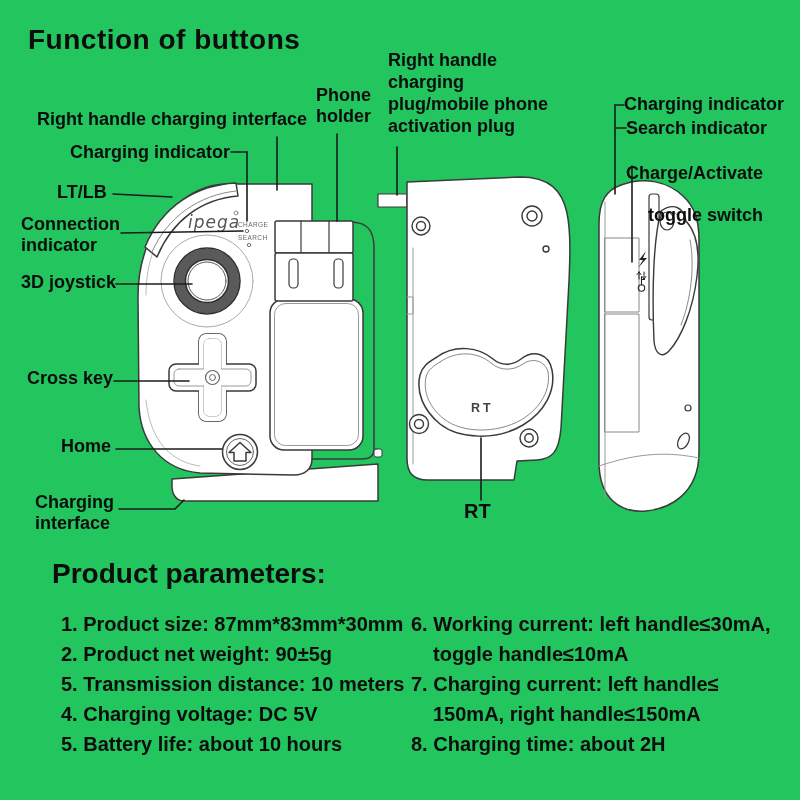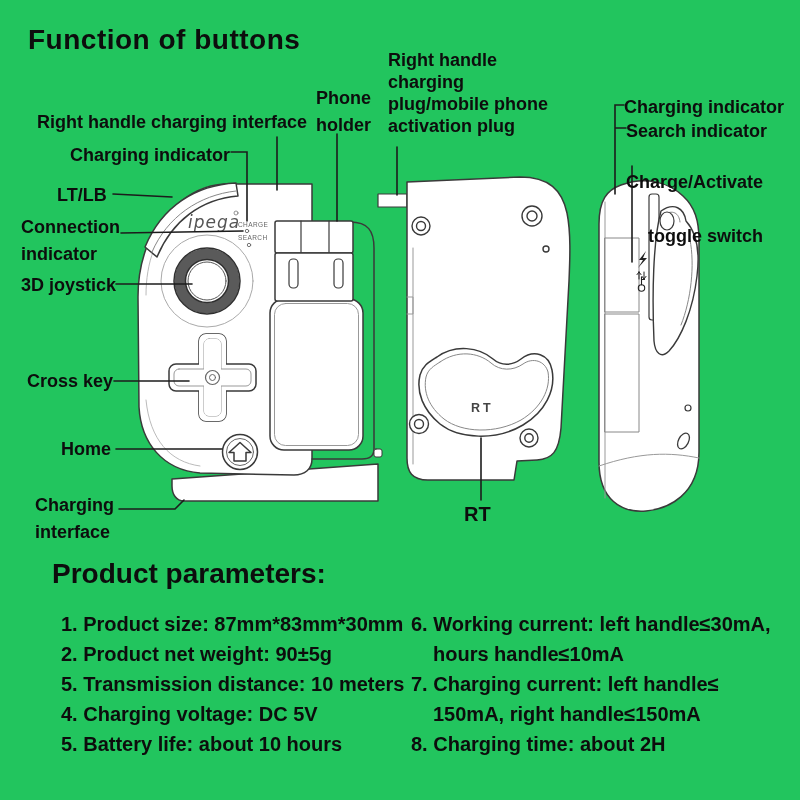--- a/index.html
+++ b/index.html
@@ -1,20 +1,20 @@
 <!DOCTYPE html>
 <html><head>
 <meta charset="utf-8">
 <style>
   html,body{margin:0;padding:0;}
   #canvas{position:relative;width:800px;height:800px;background:#22c55e;overflow:hidden;
           font-family:"Liberation Sans",sans-serif;color:#0d0d0d;}
   #page-title{position:absolute;left:28px;top:24px;font-size:28px;font-weight:700;letter-spacing:0.5px;}
   #diagram-svg{position:absolute;left:0;top:0;}
-  .lbl{position:absolute;font-weight:700;font-size:18px;line-height:27px;white-space:pre-line;}
+  .lbl{position:absolute;font-weight:700;font-size:18px;line-height:21px;white-space:pre-line;}
   .lbl.small4{line-height:22px;}
   .rt-callout{font-size:20px;}
   #params-heading{position:absolute;left:52px;top:558px;font-size:28px;font-weight:700;}
   .pline{position:absolute;font-weight:700;font-size:20px;line-height:20px;white-space:pre;}
   .ca-line2{margin-left:22px;}
 </style>
 </head>
 <body>
 
 <div id="canvas">
@@ -172,18 +172,18 @@
 
   <div id="params-heading">Product parameters:</div>
 
   <div class="pline" style="left:61px;top:614px">1. Product size: 87mm*83mm*30mm</div>
   <div class="pline" style="left:61px;top:644px">2. Product net weight: 90±5g</div>
   <div class="pline" style="left:61px;top:674px">5. Transmission distance: 10 meters</div>
   <div class="pline" style="left:61px;top:704px">4. Charging voltage: DC 5V</div>
   <div class="pline" style="left:61px;top:734px">5. Battery life: about 10 hours</div>
 
   <div class="pline" style="left:411px;top:614px">6. Working current: left handle≤30mA,</div>
-  <div class="pline" style="left:433px;top:644px">hours handle≤10mA</div>
+  <div class="pline" style="left:433px;top:644px">toggle handle≤10mA</div>
   <div class="pline" style="left:411px;top:674px">7. Charging current: left handle≤</div>
   <div class="pline" style="left:433px;top:704px">150mA, right handle≤150mA</div>
   <div class="pline" style="left:411px;top:734px">8. Charging time: about 2H</div>
 
 </div>
 
 </body></html>

